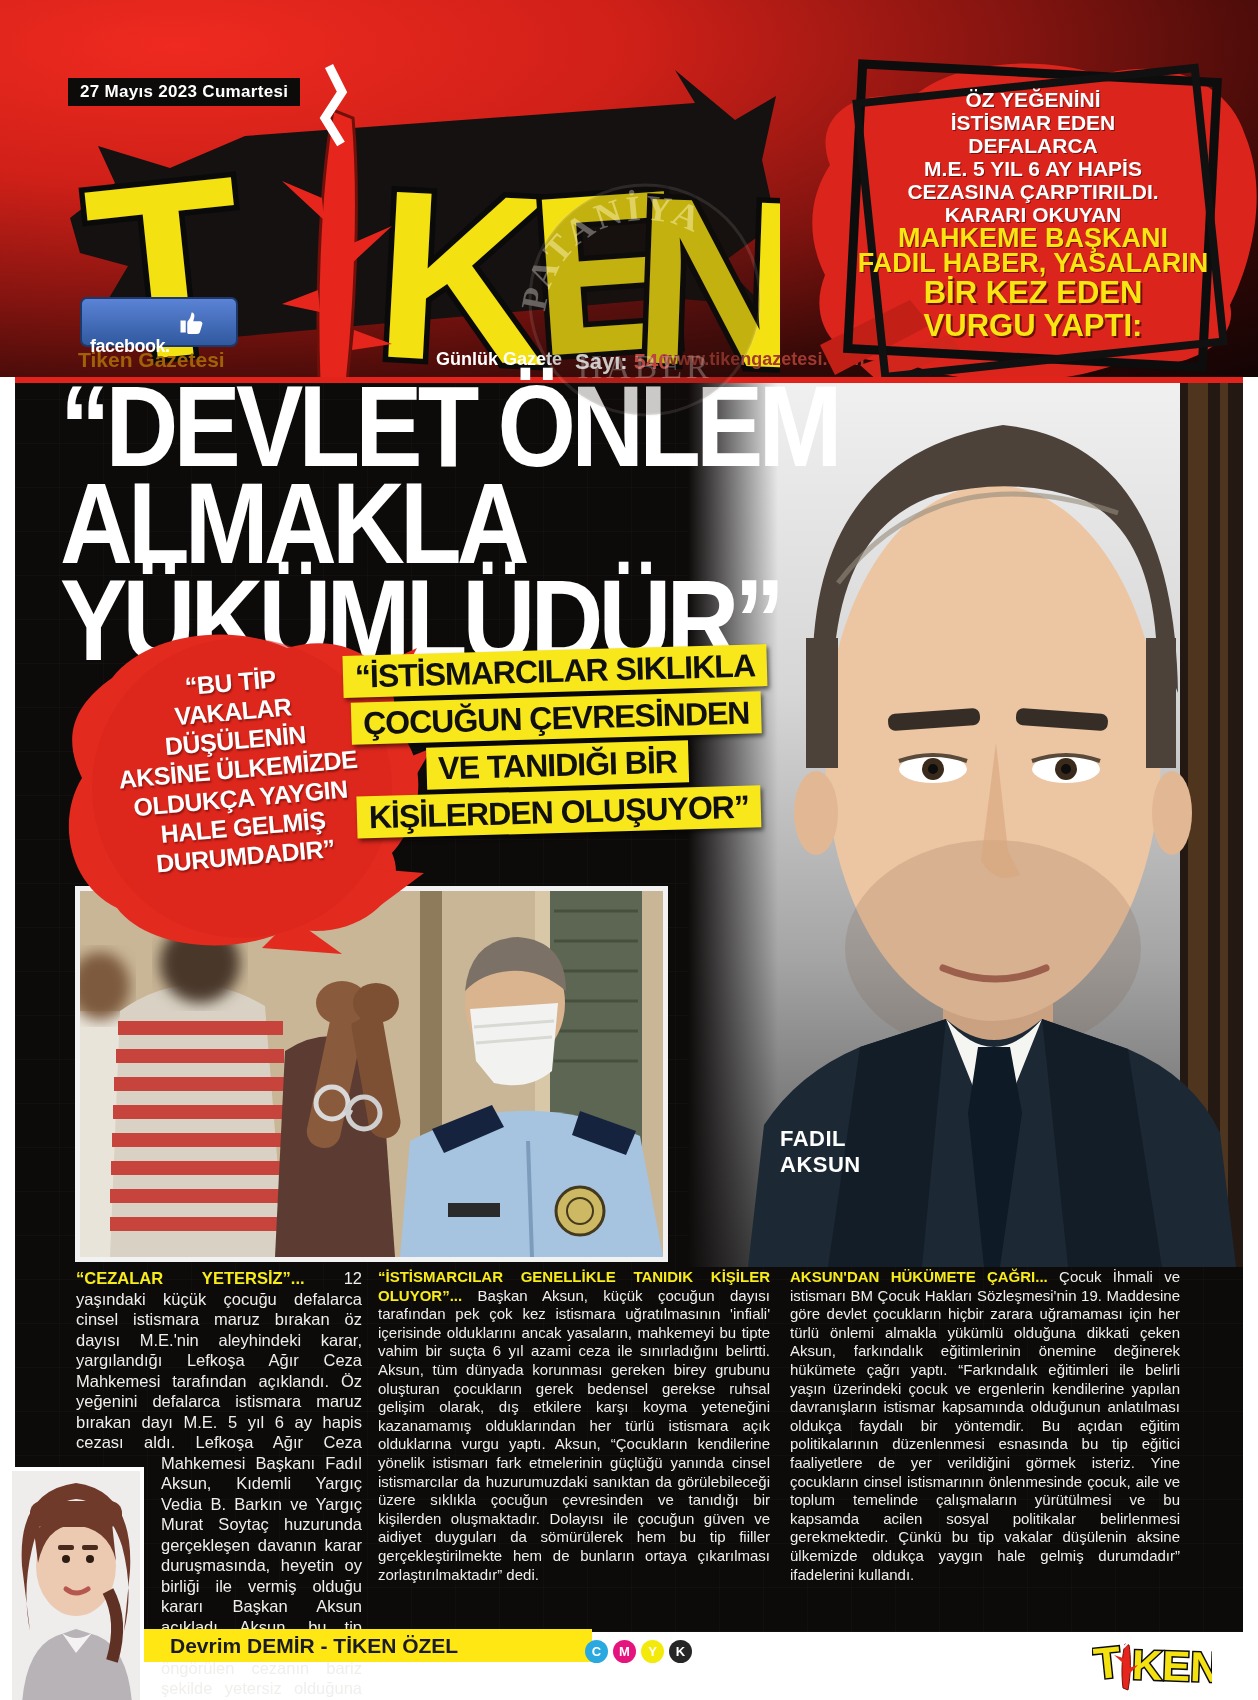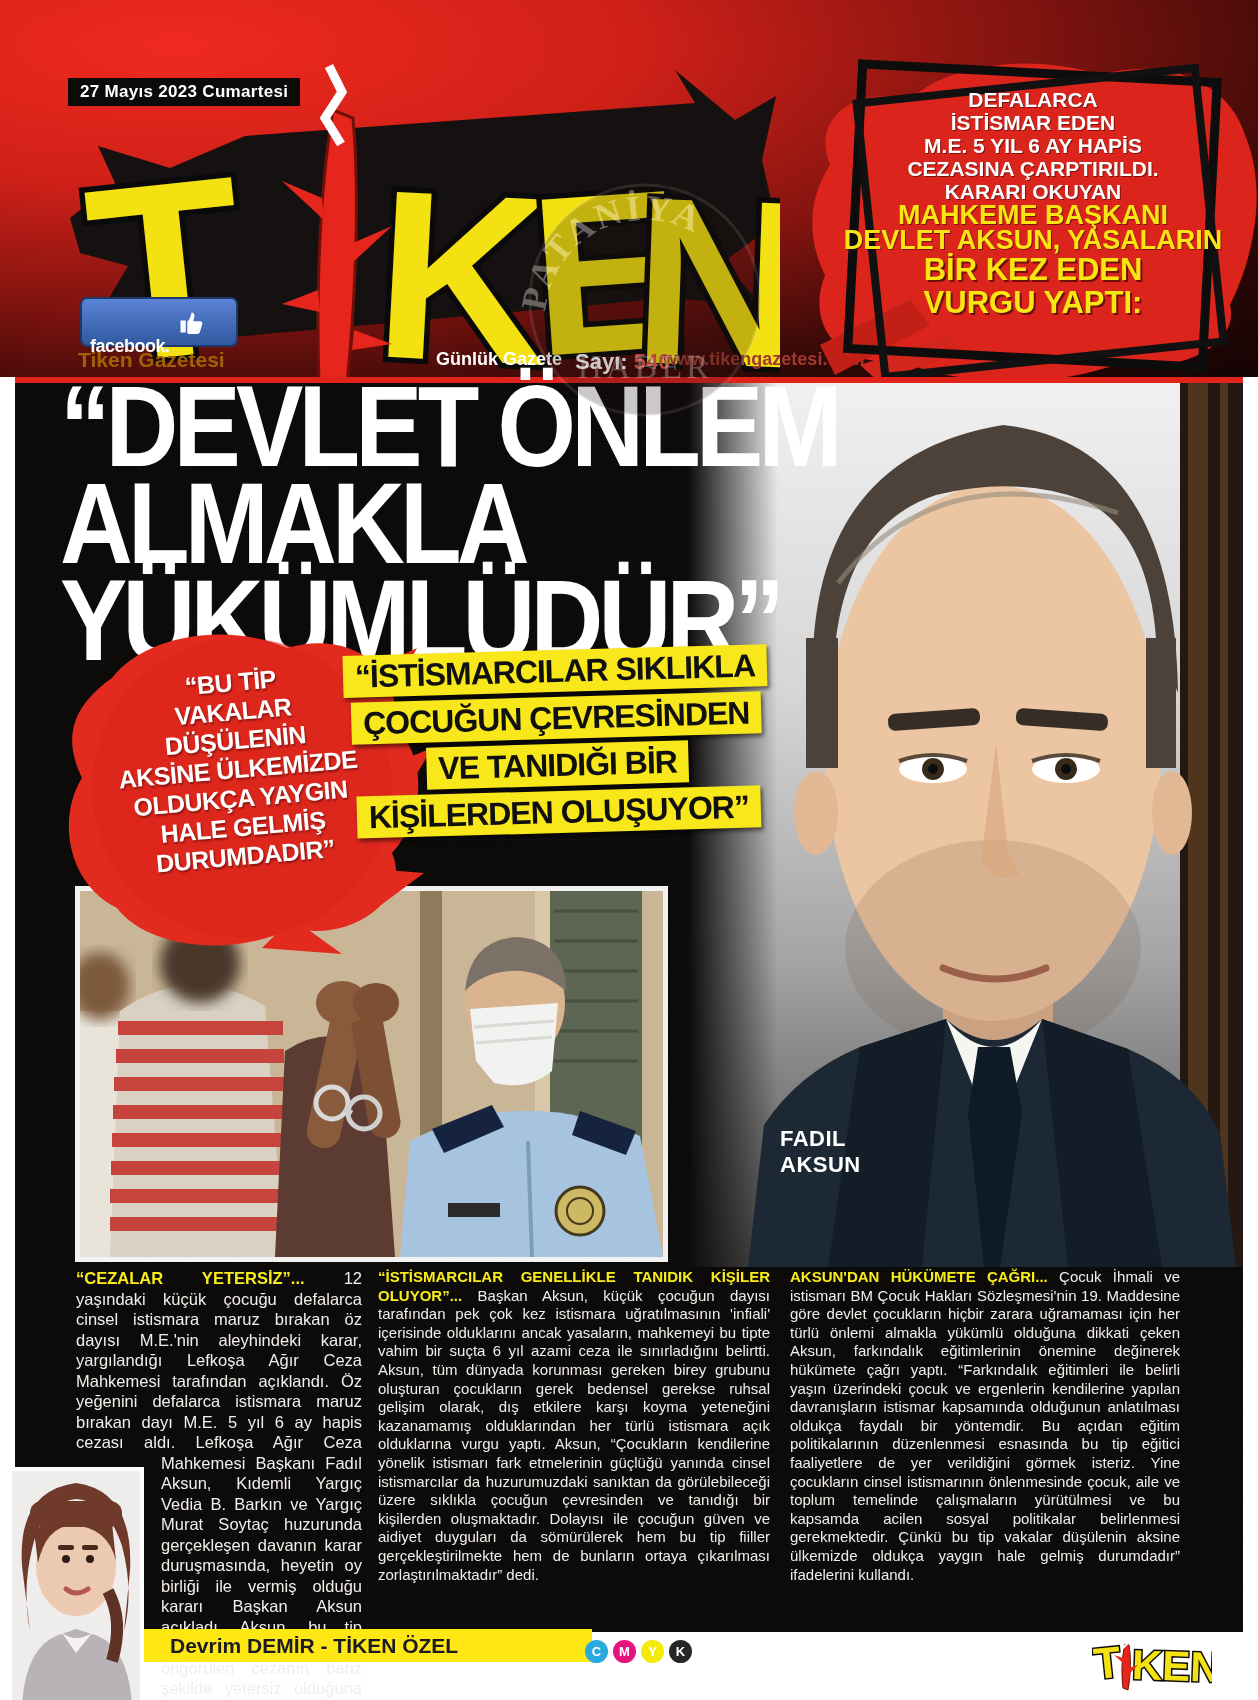--- a/index.html
+++ b/index.html
@@ -120,27 +120,28 @@
   <div id="website" class="abs">www.tikengazetesi.com</div>
 
   <svg class="abs" style="left:800px;top:45px;" width="458" height="340" viewBox="0 0 458 340">
     <path d="M30,120 C10,70 60,40 110,55 C150,15 240,10 300,30 C370,10 430,40 445,90 C470,150 450,220 430,260 C440,300 380,330 320,318 C250,345 150,340 100,315 C40,325 5,280 25,230 C5,190 10,150 30,120 Z" fill="#da241c"></path>
     <polygon points="20,300 110,255 130,280 35,330" fill="#c21f17"></polygon>
     <polygon points="60,320 150,290 160,305 80,338" fill="#d2251c"></polygon>
     <rect x="55" y="28" width="355" height="285" fill="none" stroke="#0d0d0d" stroke-width="9" transform="rotate(3 232 170)"></rect>
     <rect x="70" y="40" width="340" height="275" fill="none" stroke="#111" stroke-width="8" transform="rotate(-6 240 177)"></rect>
   </svg>
   <div id="promo-text" class="abs">
+    <div class="w">ÖZ YEĞENİNİ</div>
+    <div class="w">İSTİSMAR EDEN</div>
     <div class="w">DEFALARCA</div>
-    <div class="w">İSTİSMAR EDEN</div>
     <div class="w">M.E. 5 YIL 6 AY HAPİS</div>
     <div class="w">CEZASINA ÇARPTIRILDI.</div>
     <div class="w">KARARI OKUYAN</div>
     <div class="y">MAHKEME BAŞKANI</div>
-    <div class="y">DEVLET AKSUN, YASALARIN</div>
+    <div class="y">FADIL HABER, YASALARIN</div>
     <div class="Y">BİR KEZ EDEN</div>
     <div class="Y">VURGU YAPTI:</div>
   </div>
 
   <div id="red-rule" class="abs"></div>
 
   <div id="panel" class="abs"></div>
 
   <svg id="aksun-photo" class="abs" viewBox="0 0 555 884">
     <defs>

